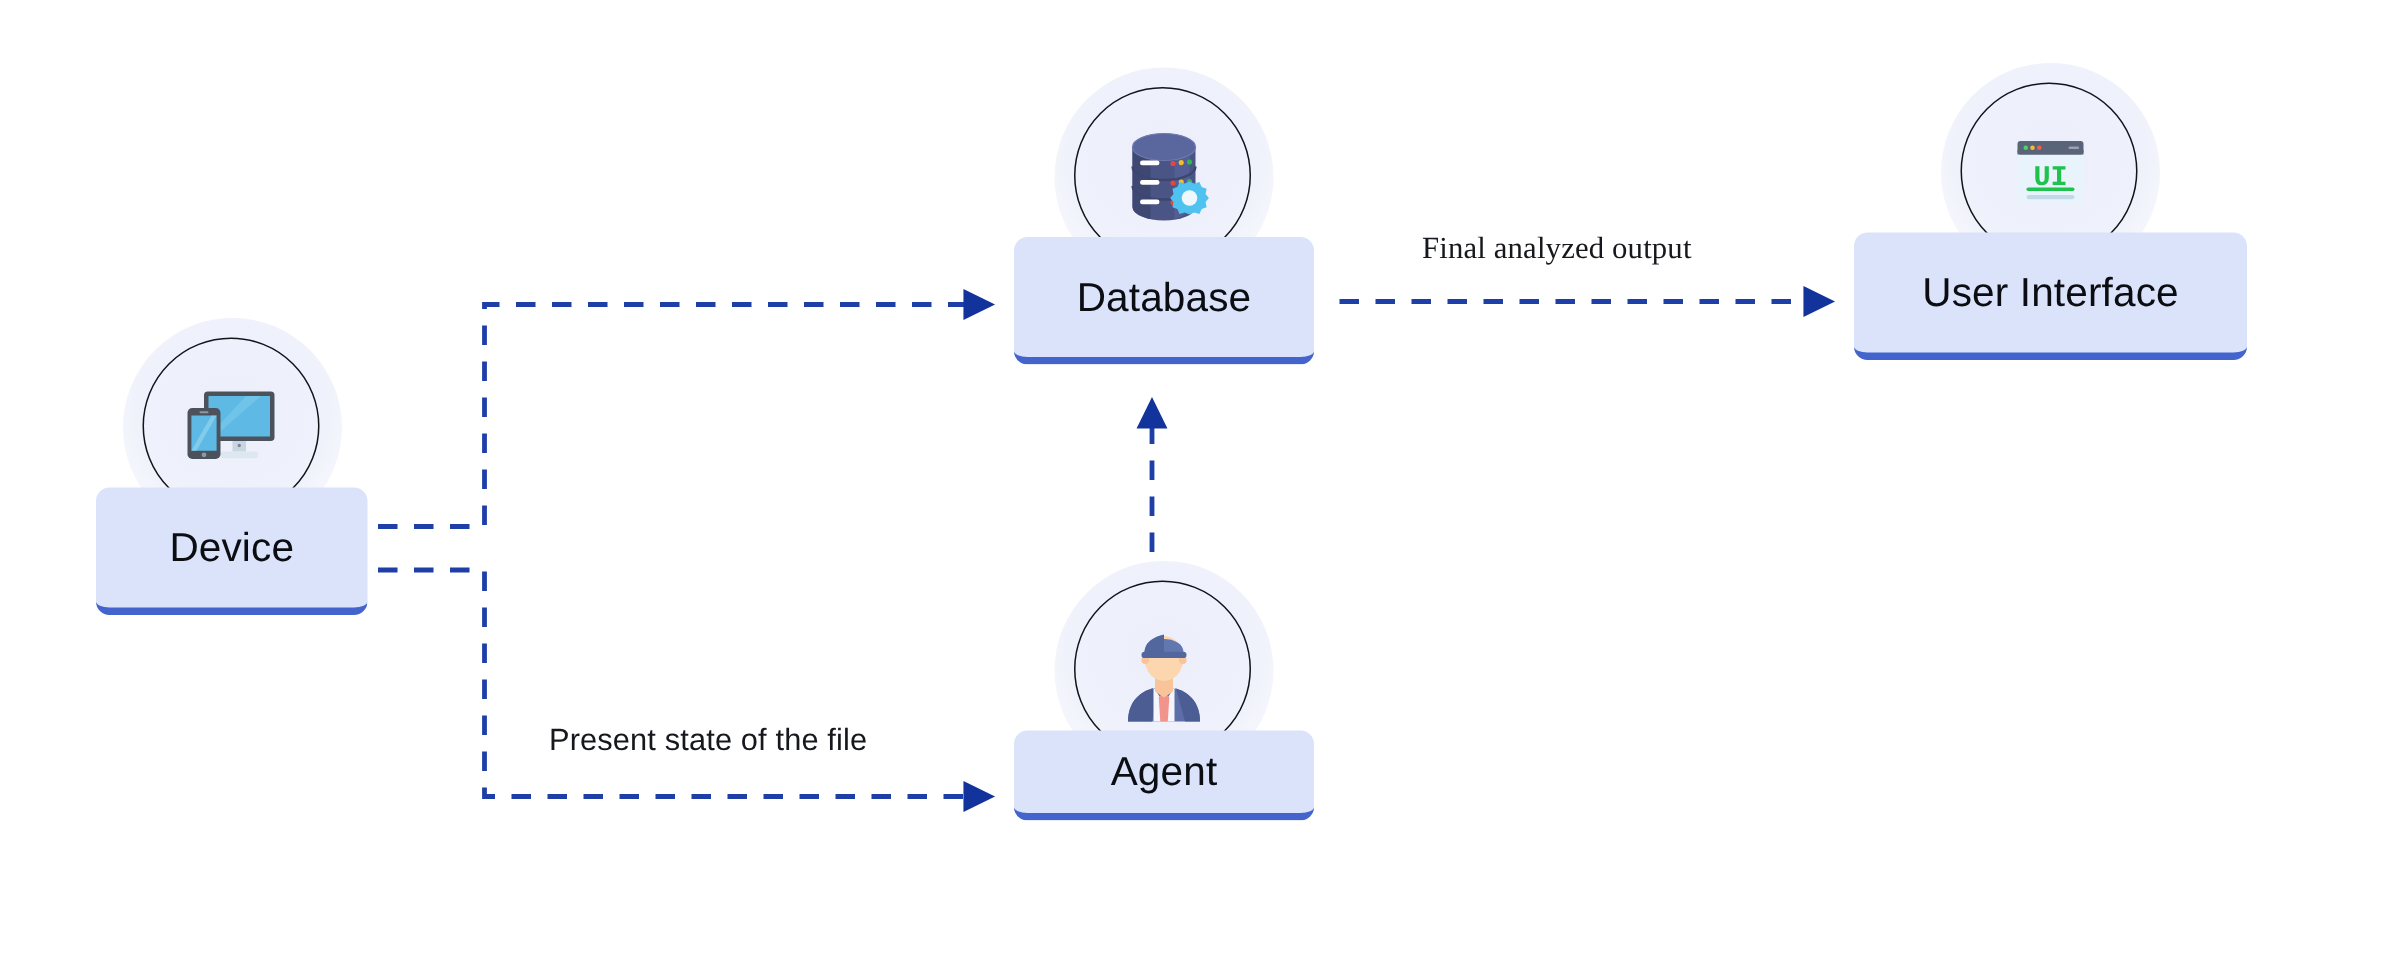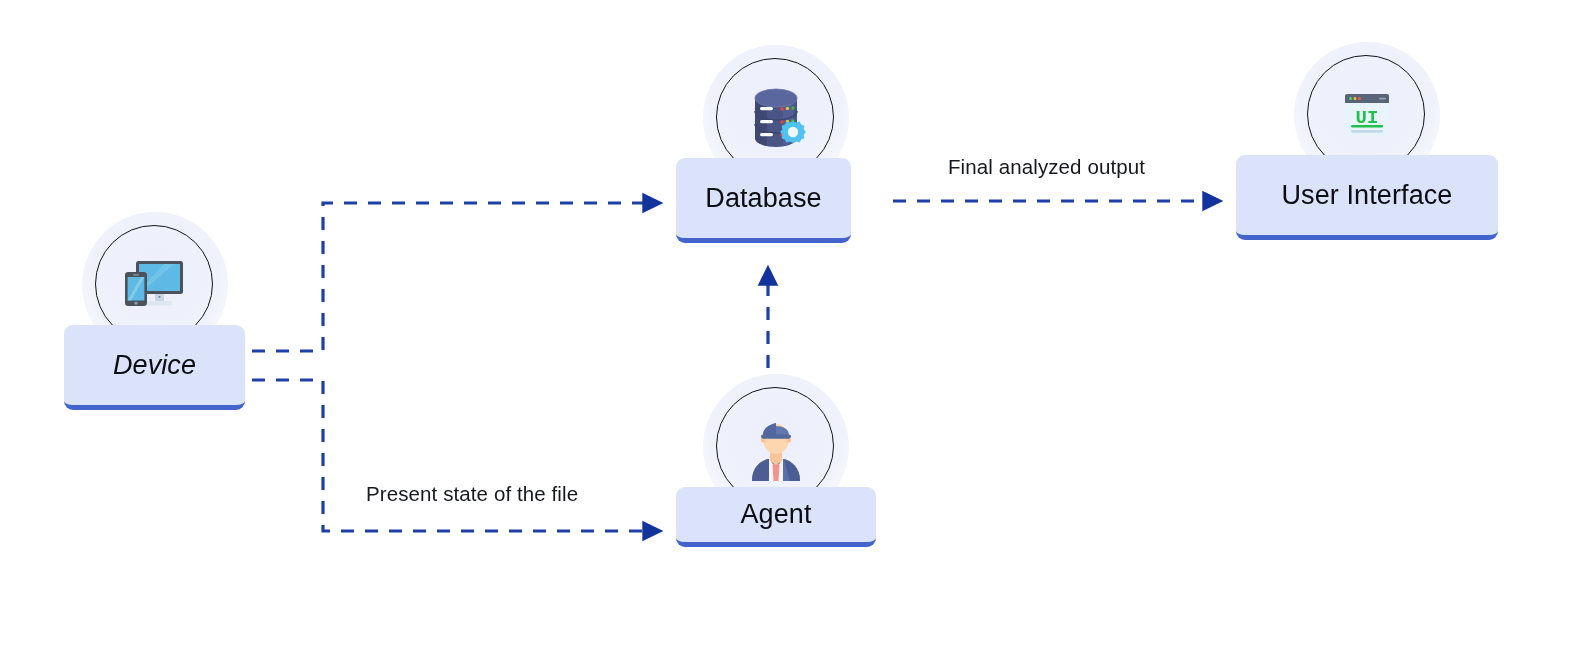--- a/index.html
+++ b/index.html
@@ -104,23 +104,23 @@
 
     <path d="M768,368 L768,283" fill="none" stroke="#1e3fa8" stroke-width="3.2" stroke-dasharray="13 11" stroke-linecap="butt" marker-end="url(#arrow-u)"></path>
 
     <path d="M893,201 L1205,201" fill="none" stroke="#1e3fa8" stroke-width="3.2" stroke-dasharray="13 11" stroke-linecap="butt" marker-end="url(#arrow-r)"></path>
   </svg>
 
 
   <div class="edge-label" style="left:366px; top:482px;">Present state of the file</div>
 
 
-  <div class="edge-label" style="left:948px; top:155px;">Final analyzed output</div>
-
-  <div class="node" style="left:64px; top:325px; width:181px; height:85px;font-style:italic;">
+  <div class="edge-label" style="left:948px; top:155px;font-family:Liberation Serif, serif;">Final analyzed output</div>
+
+  <div class="node" style="left:64px; top:325px; width:181px; height:85px;">
     <div class="node-icon-wrap" style="top:-113px;">
       <div class="halo"></div>
       <div class="ring"></div>
       <svg class="icon-art" viewBox="0 0 76 76">
 
         <rect x="19" y="14" width="47" height="33" rx="2.5" fill="#4c525c"></rect>
         <rect x="22" y="17" width="41" height="27" fill="#5ebae4"></rect>
         <path d="M22,44 L47,17 L57,17 L26,44 z" fill="#7fcbec" opacity="0.55"></path>
         <rect x="38" y="47" width="9" height="7" fill="#c7d6e2"></rect>
         <rect x="30" y="54" width="25" height="4.5" rx="2" fill="#dce7f0"></rect>
@@ -164,21 +164,21 @@
         <circle cx="49.5" cy="41.4" r="1.7" fill="#f4c02a"></circle>
         <circle cx="55" cy="41" r="1.7" fill="#35b94b"></circle>
         <circle cx="44" cy="55" r="1.7" fill="#e8453c"></circle>
 
         <g transform="translate(55,53)">
           <path d="M0,-12 L3.2,-10.6 L6.6,-11.6 L8.1,-8.4 L11.4,-7.2 L10.7,-3.7 L12.9,-1 L10.7,1.7 L11.4,5.2 L8.1,6.4 L6.6,9.6 L3.2,8.6 L0,10 L-3.2,8.6 L-6.6,9.6 L-8.1,6.4 L-11.4,5.2 L-10.7,1.7 L-12.9,-1 L-10.7,-3.7 L-11.4,-7.2 L-8.1,-8.4 L-6.6,-11.6 L-3.2,-10.6 z" fill="#4fc2ef"></path>
           <circle cx="0" cy="-1" r="5.2" fill="#eef7fc"></circle>
         </g>
       </svg>
     </div>
-    <div class="node-box" style="width:175px; height:85px;">
+    <div class="node-box" style="width:200px; height:85px;">
       <span>Database</span>
     </div>
   </div>
 
   <div class="node" style="left:676px; top:487px; width:200px; height:85px;">
     <div class="node-icon-wrap" style="top:-113px;">
       <div class="halo"></div>
       <div class="ring"></div>
       <svg class="icon-art" viewBox="0 0 76 76">
 

